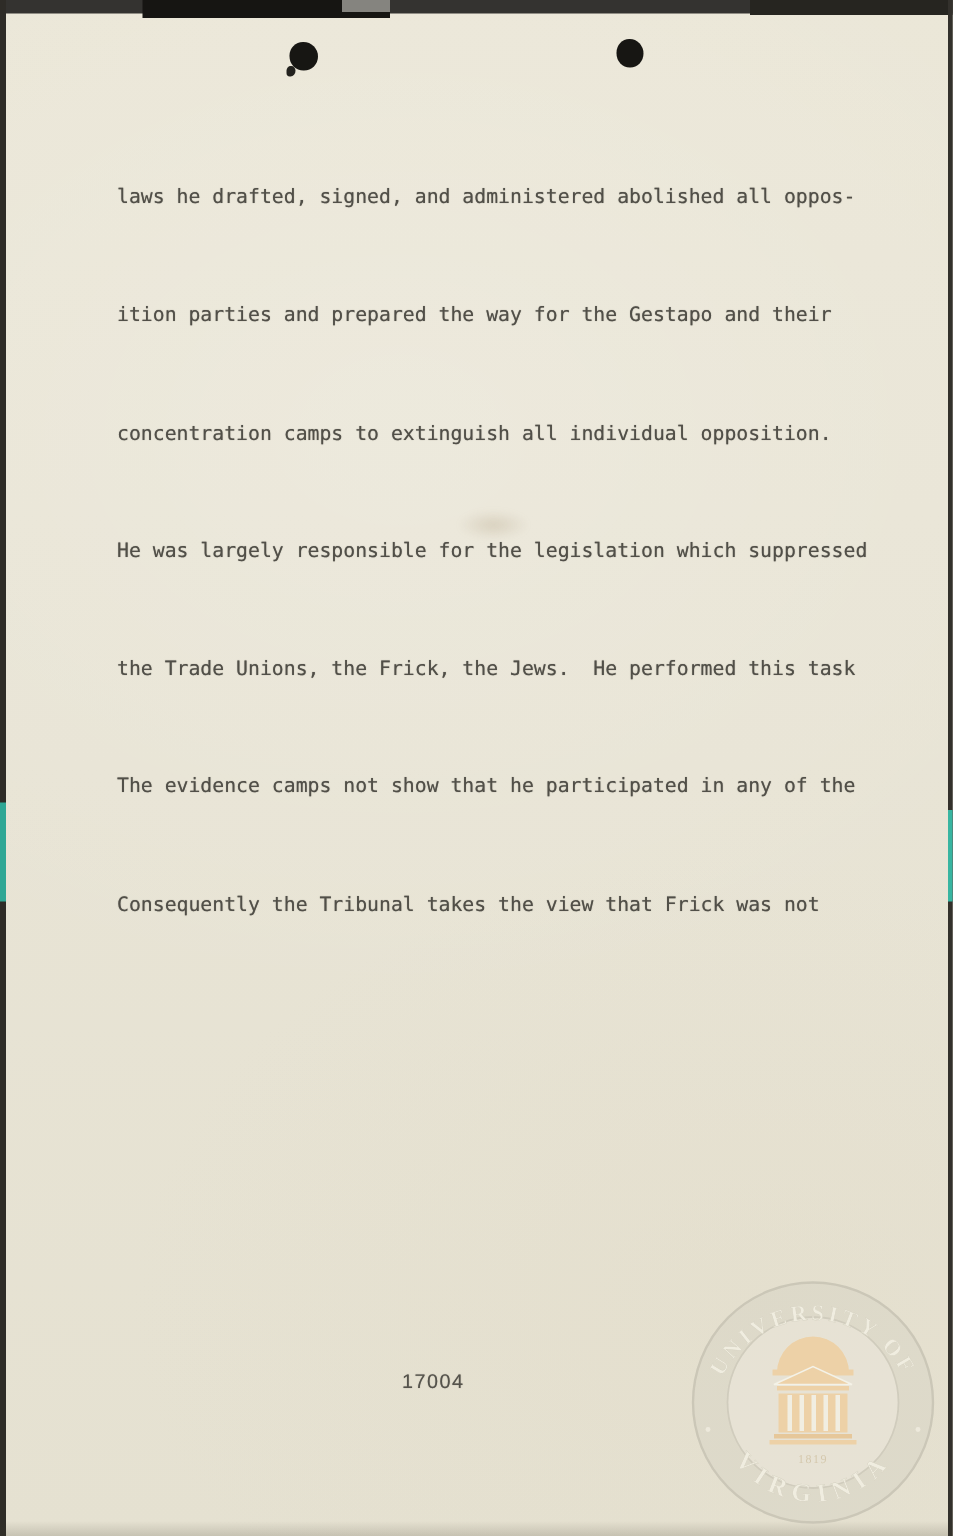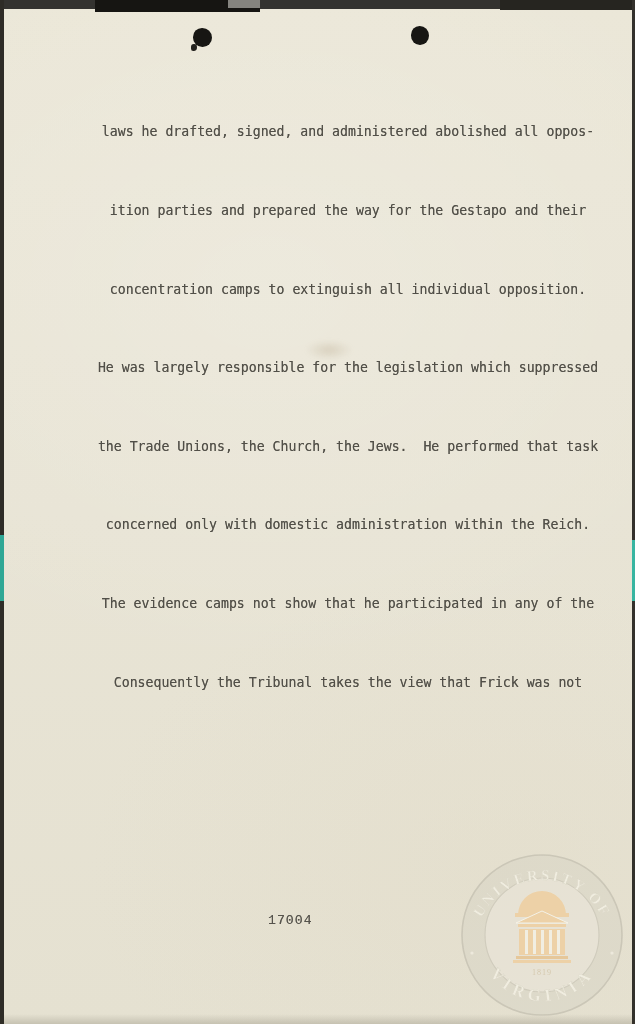--- a/index.html
+++ b/index.html
@@ -8,21 +8,20 @@
     background: #3a3833;
     overflow: hidden;
     font-family: "DejaVu Sans Mono", monospace;
   }
   .page {
     position: absolute; inset: 0;
     background:
       radial-gradient(ellipse 800px 600px at 42% 28%, rgba(255,255,255,0.16), rgba(255,255,255,0) 65%),
       radial-gradient(ellipse 700px 500px at 80% 85%, rgba(225,218,198,0.35), rgba(225,218,198,0) 60%),
       linear-gradient(180deg, #ebe7d8 0%, #e8e4d5 50%, #e5e1d1 100%);
-    text-align: center;
   }
   
   .edge-top    { position:absolute; left:0; top:0; width:635px; height:9px; background:#343330; }
   .edge-top-black { position:absolute; left:95px; top:0; width:165px; height:12px; background:#161512; }
   .edge-top-gray  { position:absolute; left:228px; top:0; width:32px; height:8px; background:#85847f; }
   .edge-top-right { position:absolute; left:500px; top:0; width:135px; height:10px; background:#262520; }
   .edge-left   { position:absolute; left:0; top:0; width:4px; height:1024px; background:#2e2c27; }
   .edge-right  { position:absolute; right:0; top:0; width:3px; height:1024px; background:#33312c; }
   .tape-left   { position:absolute; left:0; top:535px; width:4px; height:66px; }
   .tape-right  { position:absolute; right:0; top:540px; width:3px; height:61px; }
@@ -42,21 +41,21 @@
   .text-block {
     position:absolute; left:78px; top:67px; width:540px;
     font-family:"DejaVu Sans Mono", monospace;
     font-size:13.2px; line-height:26.2px;
     color:#514f48;
     white-space:pre;
     text-shadow:0 0 0.6px rgba(72,70,62,0.65);
   }
   .page-number {
     position:absolute; left:268px; top:913px;
-    font-family:Liberation Mono, monospace;
+    font-family:Liberation Sans, sans-serif;
     font-size:13.2px; color:#55534c;
     text-shadow:0 0 0.6px rgba(72,70,62,0.6);
     letter-spacing:1px;
   }
   
   .seal { position:absolute; left:456px; top:849px; width:172px; height:172px; opacity:0.92; }
   .seal svg { display:block; }
 </style>
 </head>
 <body>
@@ -76,22 +75,21 @@
   <div class="hole hole-1"></div>
   <div class="hole hole-2"></div>
 
   <div class="smudge"></div>
 
   <div class="text-block">
     <div>laws he drafted, signed, and administered abolished all oppos-</div>
     <div>ition parties and prepared the way for the Gestapo and their</div>
     <div>concentration camps to extinguish all individual opposition.</div>
     <div>He was largely responsible for the legislation which suppressed</div>
-    <div>the Trade Unions, the Church, the Jews.  He performed that task</div>
-    <div>concerned only with domestic administration within the Reich.</div>
+    <div>the Trade Unions, the Frick, the Jews.  He performed this task</div>
     <div>The evidence camps not show that he participated in any of the</div>
     <div>Consequently the Tribunal takes the view that Frick was not</div>
     
     
     
     
     
     
     
     

